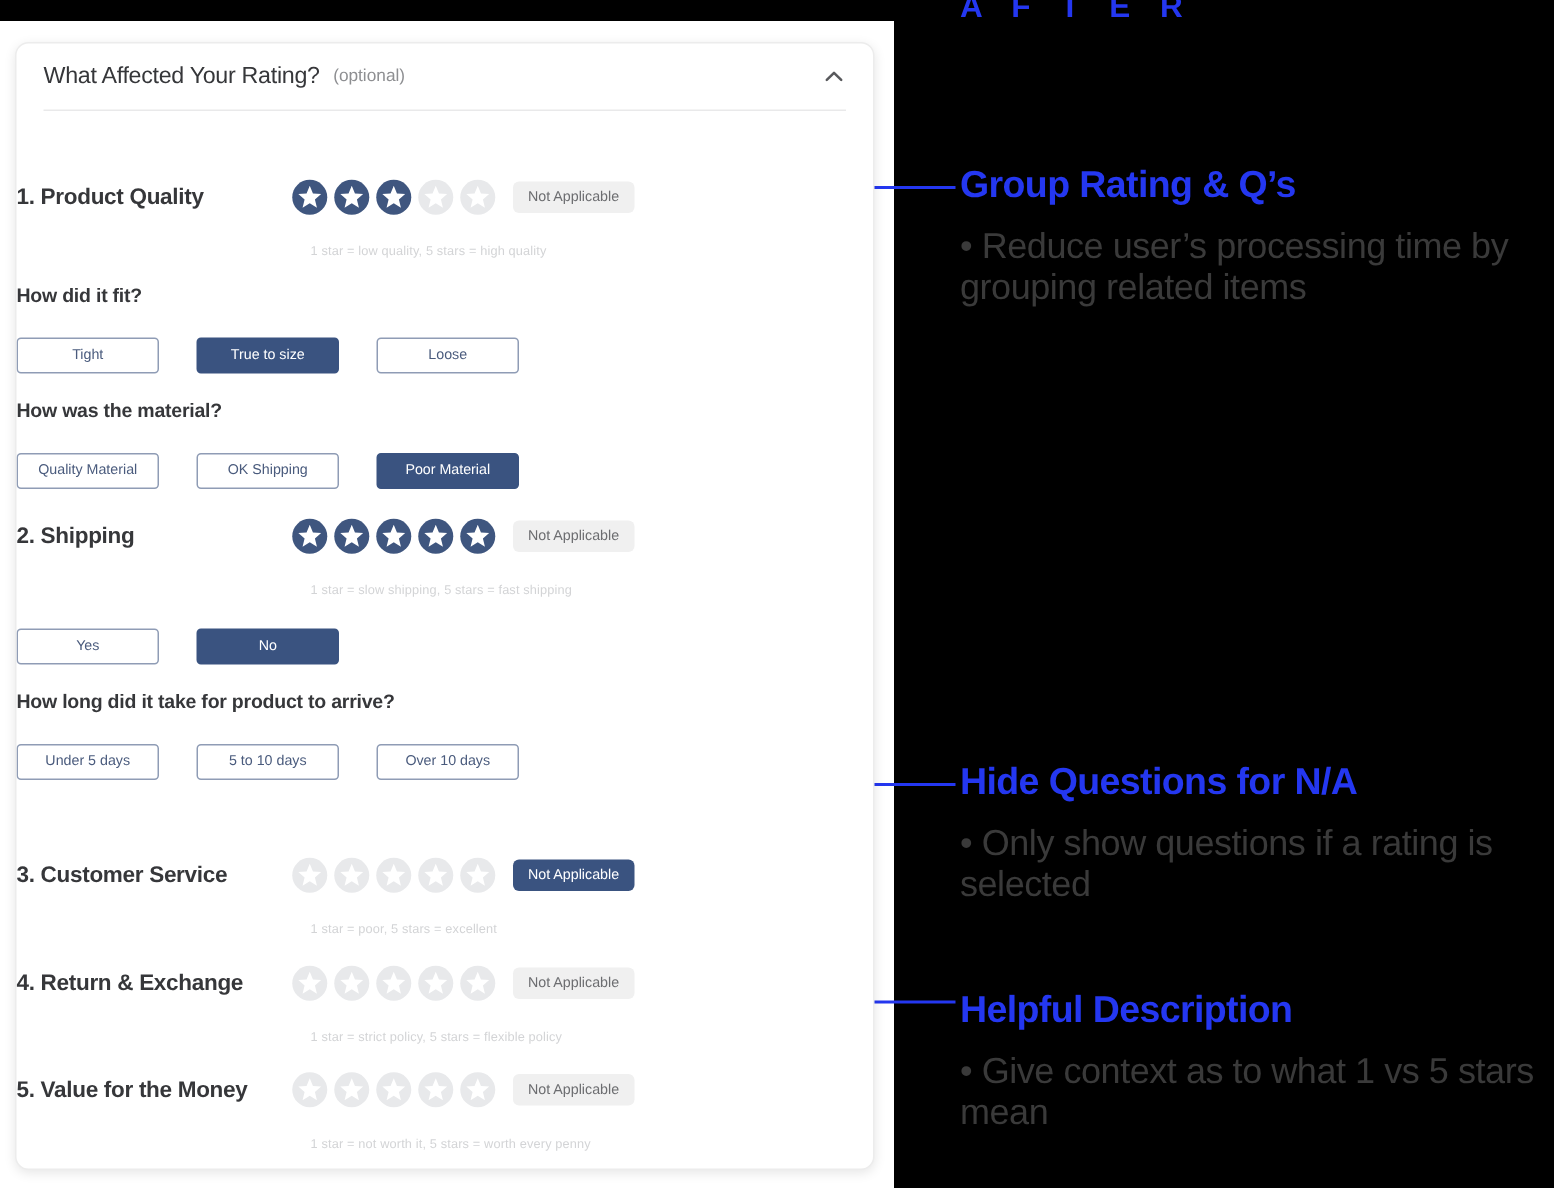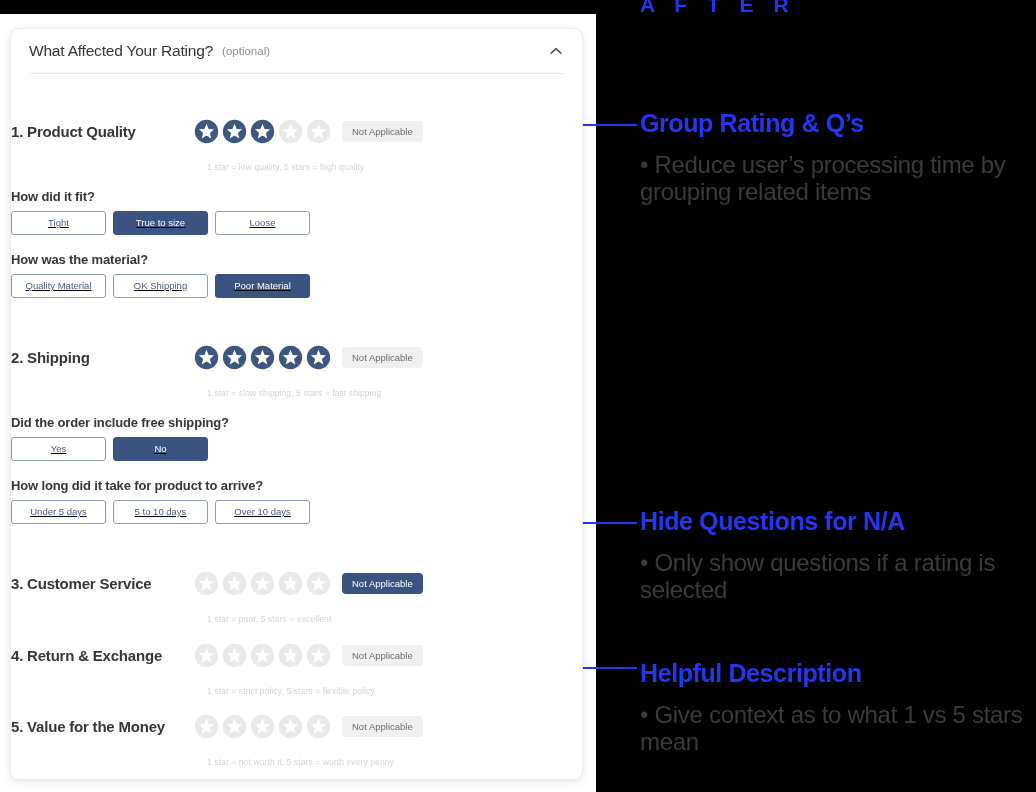--- a/index.html
+++ b/index.html
@@ -84,21 +84,21 @@
   .scale-hint {
     font-size: 8.5px; color: #d3d4d6; margin-left: 196px; margin-top: 18px;
     letter-spacing: 0.1px;
   }
 
   
   .question { margin-top: 17px; }
   .q-label {
     font-size: 13px; font-weight: 700; color: #36373a; letter-spacing: -0.15px;
   }
-  .opts { display: flex; gap: 7px; margin-top: 7px; text-decoration: underline; }
+  .opts { display: flex; gap: 25px; margin-top: 21px; }
   .opt {
     width: 95px; height: 24px; border: 1px solid #8f9cb5; border-radius: 3px;
     background: #ffffff; color: #4a5b7d; font-size: 9.5px;
     display: flex; align-items: center; justify-content: center;
     font-family: inherit; cursor: pointer; line-height: 1;
   }
   .opt.selected { background: #3a5380; border-color: #3a5380; color: #ffffff; }
 </style>
 </head>
 <body>
@@ -208,21 +208,20 @@
               </svg>
               <svg class="star-badge" viewBox="0 0 24 24">
                 <circle cx="12" cy="12" r="11.2" fill="#3f567f"></circle>
                 <path d="M12 4.6 L14.05 9.6 L19.3 9.95 L15.3 13.45 L16.6 18.7 L12 15.85 L7.4 18.7 L8.7 13.45 L4.7 9.95 L9.95 9.6 Z" fill="#ffffff"></path>
               </svg>
             </div>
             <button class="na-btn">Not Applicable</button>
           </div>
           <div class="scale-hint">1 star = slow shipping, 5 stars = fast shipping</div>
           <div class="question">
-            <div class="q-label">Did the order include free shipping?</div>
             <div class="opts">
               <button class="opt">Yes</button>
               <button class="opt selected">No</button>
             </div>
           </div>
           <div class="question">
             <div class="q-label">How long did it take for product to arrive?</div>
             <div class="opts">
               <button class="opt">Under 5 days</button>
               <button class="opt">5 to 10 days</button>

